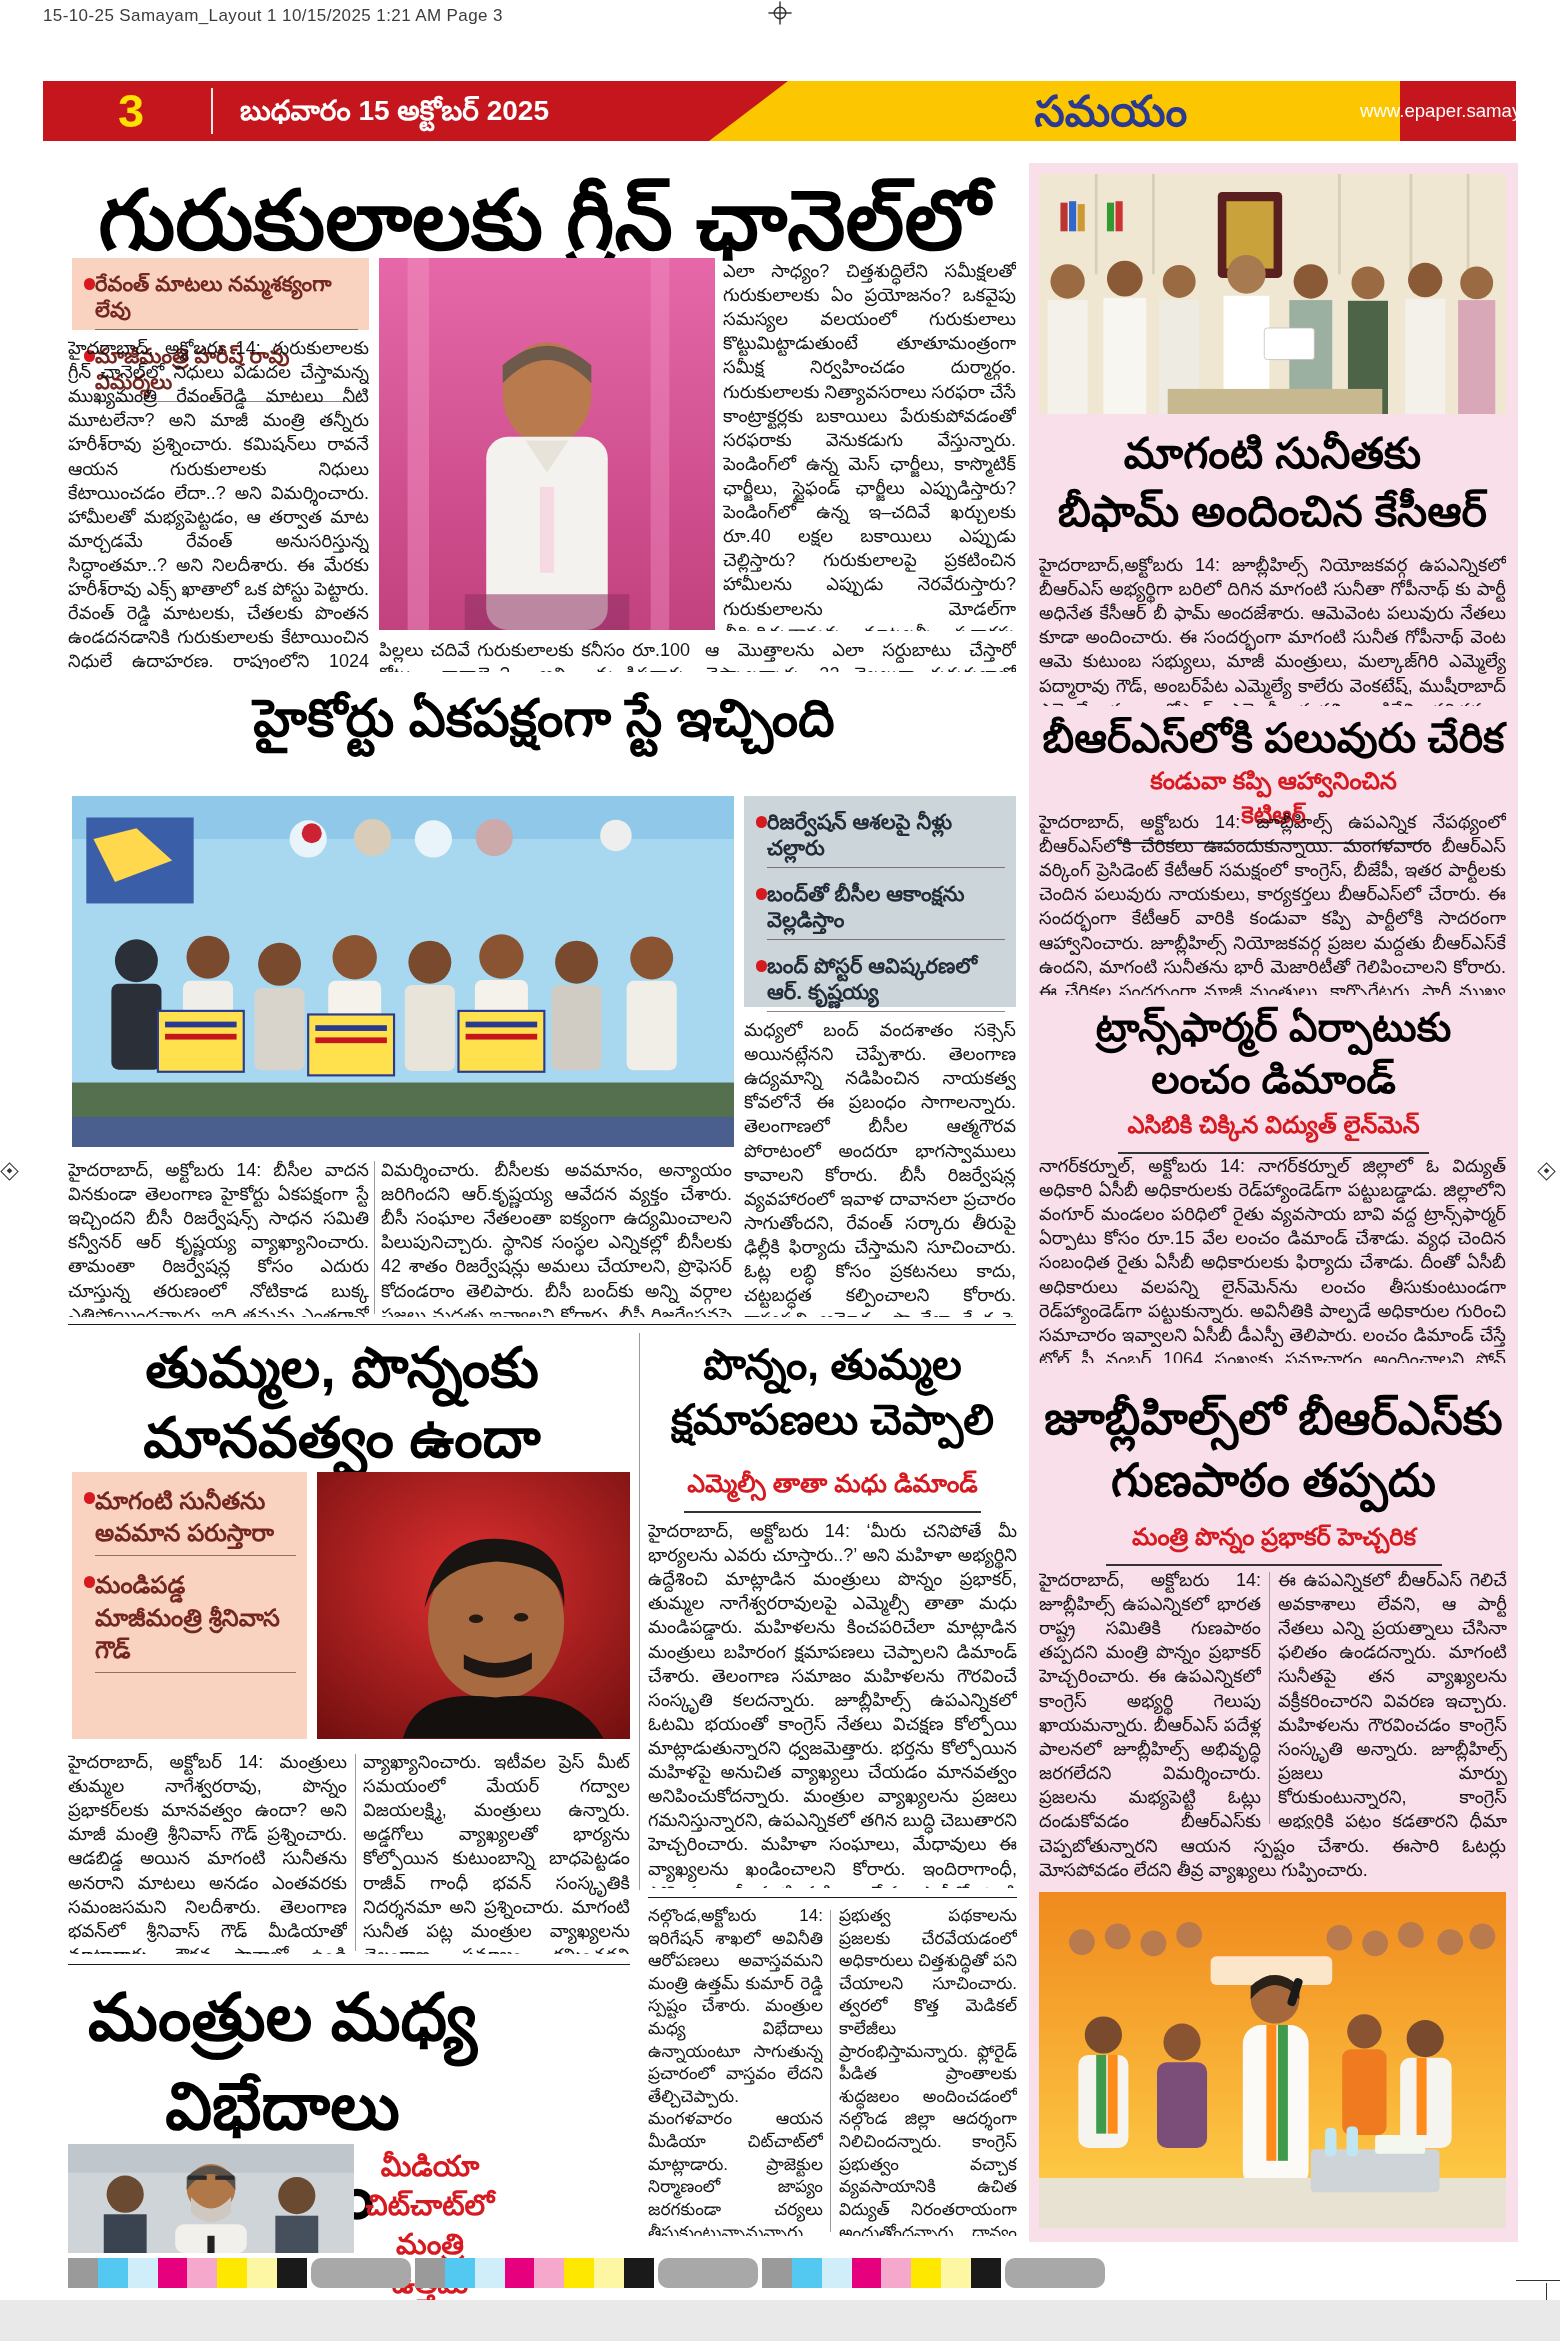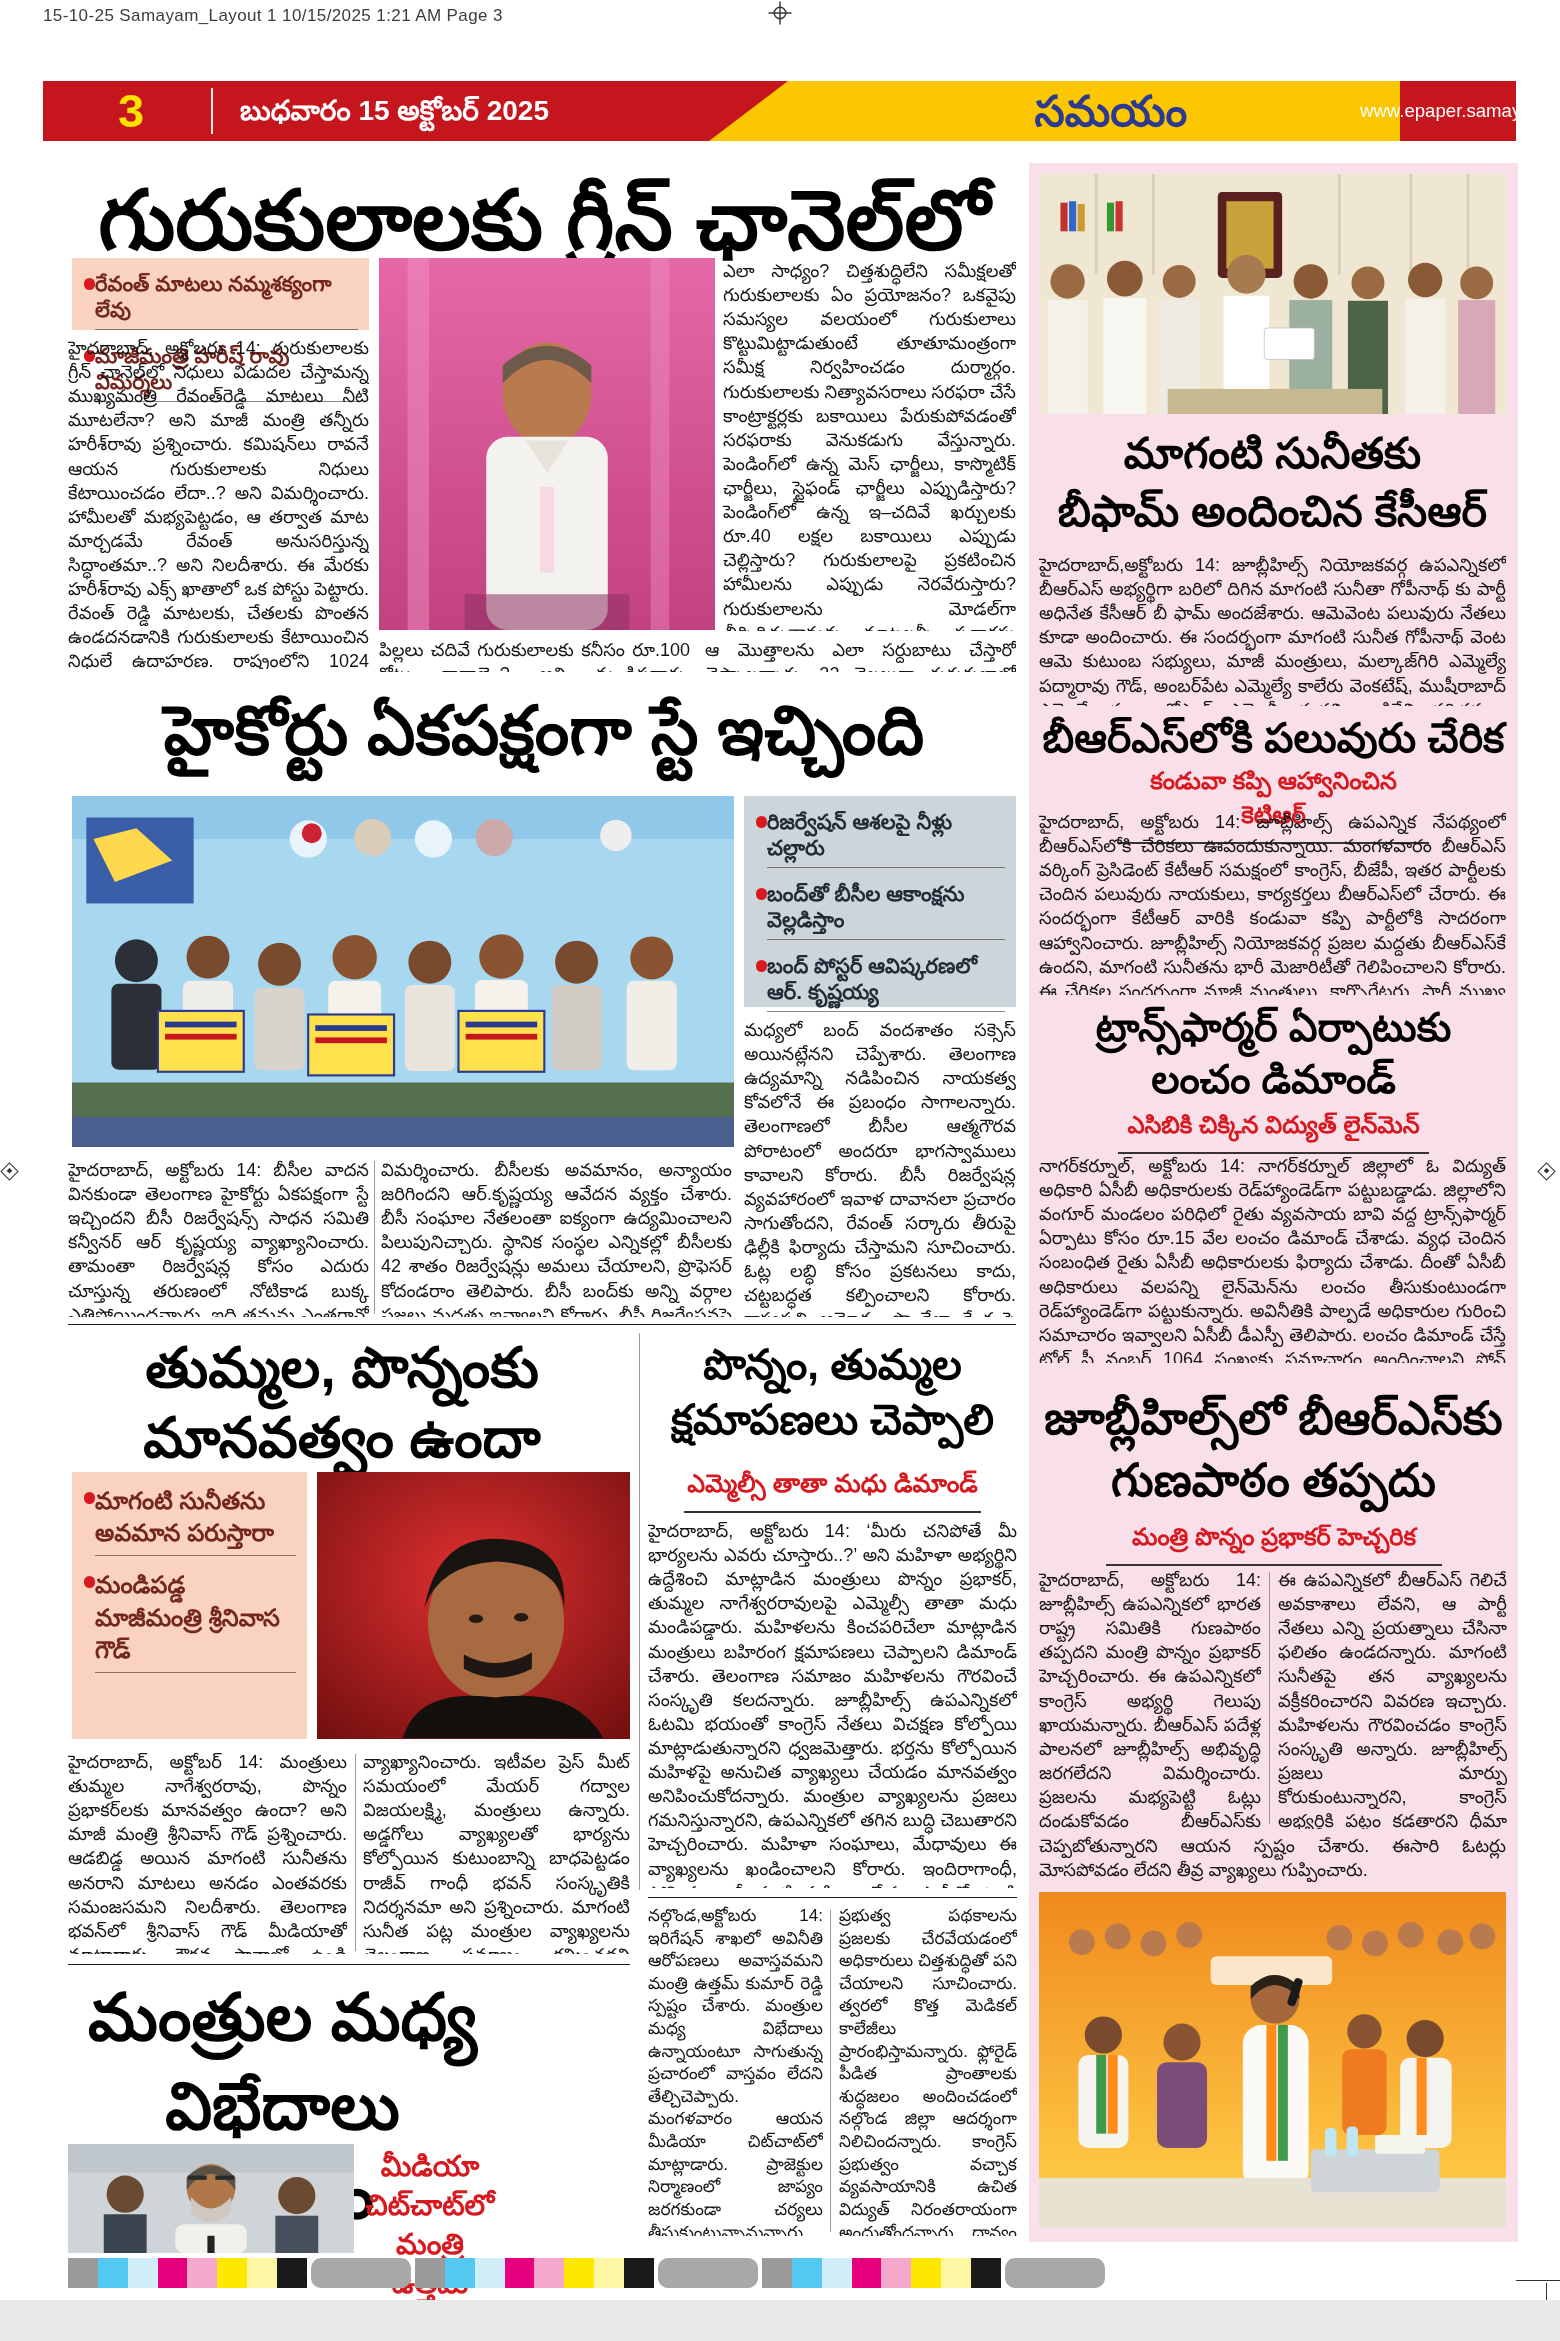--- a/index.html
+++ b/index.html
@@ -106,21 +106,21 @@
       <rect x="225" y="320" width="20" height="120" fill="#f8c8dd" opacity=".6"></rect>
       <rect x="120" y="470" width="230" height="50" fill="#8e2f62" opacity=".55"></rect>
     </svg>
   </div>
 
   <div class="abs body" style="left:68px;top:336px;width:301px;height:333px;">హైదరాబాద్, అక్టోబరు 14: గురుకులాలకు గ్రీన్ ఛానెల్‌లో నిధులు విడుదల చేస్తామన్న ముఖ్యమంత్రి రేవంత్‌రెడ్డి మాటలు నీటి మూటలేనా? అని మాజీ మంత్రి తన్నీరు హరీశ్‌రావు ప్రశ్నించారు. కమిషన్‌లు రావనే ఆయన గురుకులాలకు నిధులు కేటాయించడం లేదా..? అని విమర్శించారు. హామీలతో మభ్యపెట్టడం, ఆ తర్వాత మాట మార్చడమే రేవంత్ అనుసరిస్తున్న సిద్ధాంతమా..? అని నిలదీశారు. ఈ మేరకు హరీశ్‌రావు ఎక్స్ ఖాతాలో ఒక పోస్టు పెట్టారు. రేవంత్ రెడ్డి మాటలకు, చేతలకు పొంతన ఉండదనడానికి గురుకులాలకు కేటాయించిన నిధులే ఉదాహరణ. రాష్ట్రంలోని 1024 గురుకులాలకు కేవలం రూ.60 కోట్లు కేటాయించడం, గోరంతను కొండంతగా చెప్పడమే ప్రచారంగా మారిందన్నారు. రూ.12 వేల కోట్లతో యంగ్ ఇండియా సమీకృత గురుకులాలను నిర్మిస్తామని చెప్పే ప్రభుత్వం ఎస్సీ, ఎస్టీ, బీసీ, మైనారిటీ గురుకులాల అవసరాలను గాలికి వదిలేసిందన్నారు.</div>
   <div class="abs body" style="left:723px;top:259px;width:293px;height:372px;">ఎలా సాధ్యం? చిత్తశుద్ధిలేని సమీక్షలతో గురుకులాలకు ఏం ప్రయోజనం? ఒకవైపు సమస్యల వలయంలో గురుకులాలు కొట్టుమిట్టాడుతుంటే తూతూమంత్రంగా సమీక్ష నిర్వహించడం దుర్మార్గం. గురుకులాలకు నిత్యావసరాలు సరఫరా చేసే కాంట్రాక్టర్లకు బకాయిలు పేరుకుపోవడంతో సరఫరాకు వెనుకడుగు వేస్తున్నారు. పెండింగ్‌లో ఉన్న మెస్ ఛార్జీలు, కాస్మొటిక్ ఛార్జీలు, స్టైఫండ్ ఛార్జీలు ఎప్పుడిస్తారు? పెండింగ్‌లో ఉన్న ఇ–చదివే ఖర్చులకు రూ.40 లక్షల బకాయిలు ఎప్పుడు చెల్లిస్తారు? గురుకులాలపై ప్రకటించిన హామీలను ఎప్పుడు నెరవేరుస్తారు? గురుకులాలను మోడల్‌గా తీర్చిదిద్దుతామన్న మాటలన్నీ ప్రచారపు పటాటోపమేనని, అందులోని బాధ్యతను విస్మరించింది కాంగ్రెస్ సర్కారేనని ధ్వజమెత్తారు. విద్యార్థుల భోజన వసతులు, బోధన సిబ్బంది కొరతపై సమాధానం చెప్పాలని హరీశ్‌రావు డిమాండ్ చేశారు.</div>
   <div class="abs body" style="left:379px;top:638px;width:311px;height:34px;">పిల్లలు చదివే గురుకులాలకు కనీసం రూ.100 కోట్లు రావాలె..? అని మండిపడ్డారు. గురుకులాలకు నిధులు కేటాయించడం లేదో వివరించాలని, వేతనాలు, మెటర్నిటీ మరియు భత్యాలు, అత్యవసర పనులు ఎప్పుడు పూర్తి చేస్తారో చెప్పాలన్నారు.</div>
   <div class="abs body" style="left:705px;top:638px;width:311px;height:34px;">ఆ మొత్తాలను ఎలా సర్దుబాటు చేస్తారో చెప్పాలన్నారు. 22 నెలలుగా గురుకులాల్లో నెలకొన్న సమస్యల పరిష్కారానికి తీసుకున్న చర్యలేమిటో, నిధుల విడుదల ఎప్పుడో స్పష్టం చేయాలని హరీశ్‌రావు డిమాండ్ చేశారు.</div>
 
-  <div class="abs headline" style="left:68px;top:681px;width:952px;height:100px;font-size:68px;line-height:1.45;">హైకోర్టు ఏకపక్షంగా స్టే ఇచ్చింది</div>
+  <div class="abs headline" style="left:68px;top:681px;width:952px;height:100px;font-size:52px;line-height:1.45;">హైకోర్టు ఏకపక్షంగా స్టే ఇచ్చింది</div>
 
   <div class="abs photo" style="left:72px;top:796px;width:662px;height:351px;">
     <svg viewBox="0 0 925 490" preserveAspectRatio="none">
       <rect width="925" height="490" fill="#a8d8ef"></rect>
       <rect x="0" y="0" width="925" height="60" fill="#8fc8e8"></rect>
       <circle cx="330" cy="60" r="26" fill="#e8f4fa"></circle>
         <circle cx="420" cy="58" r="26" fill="#d9ccb8"></circle>
         <circle cx="505" cy="60" r="26" fill="#e8f4fa"></circle>
         <circle cx="590" cy="58" r="26" fill="#caa"></circle>
       <circle cx="335" cy="52" r="14" fill="#c23"></circle>

